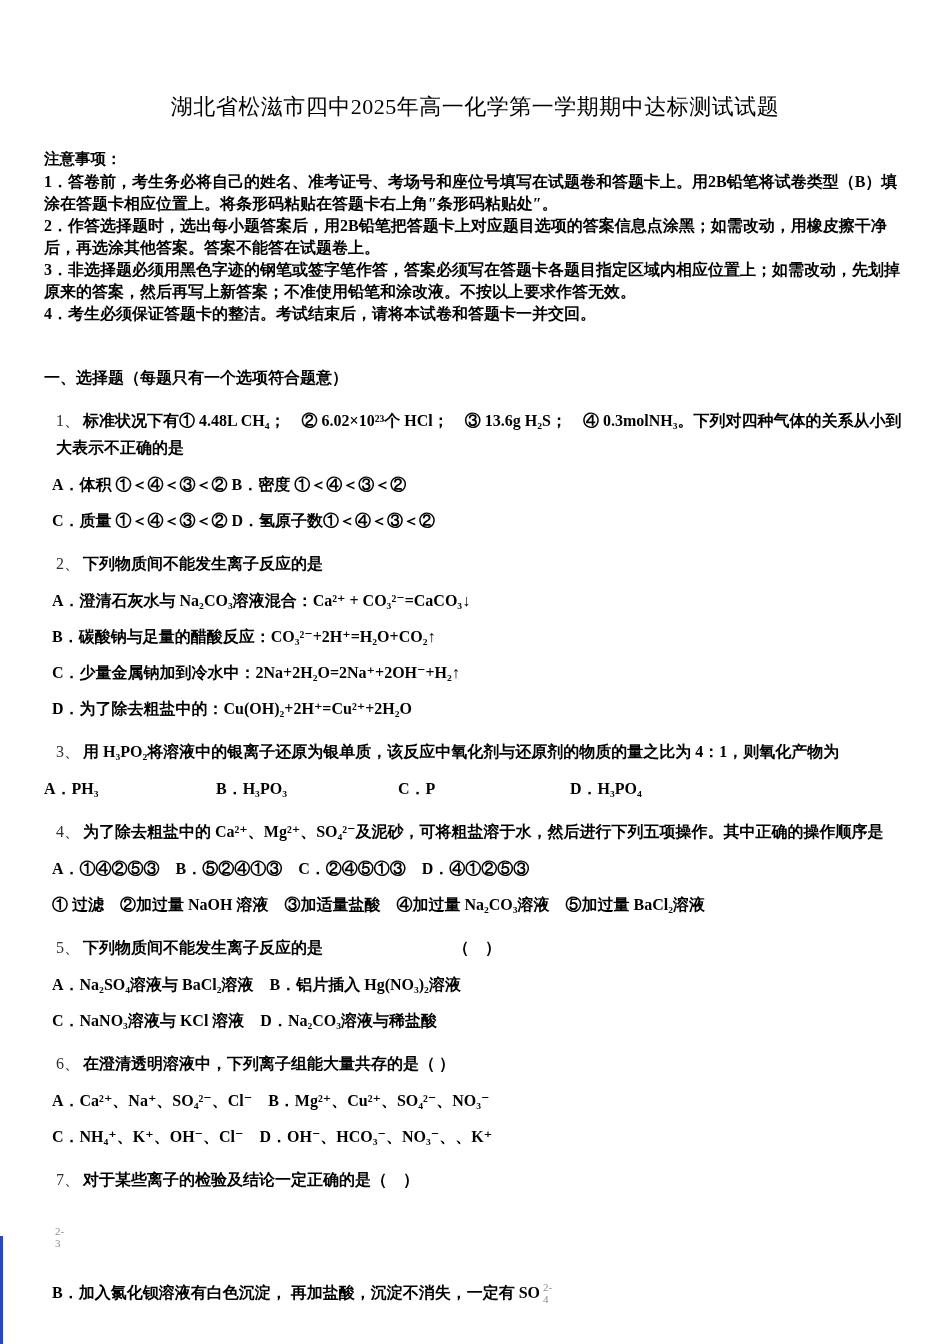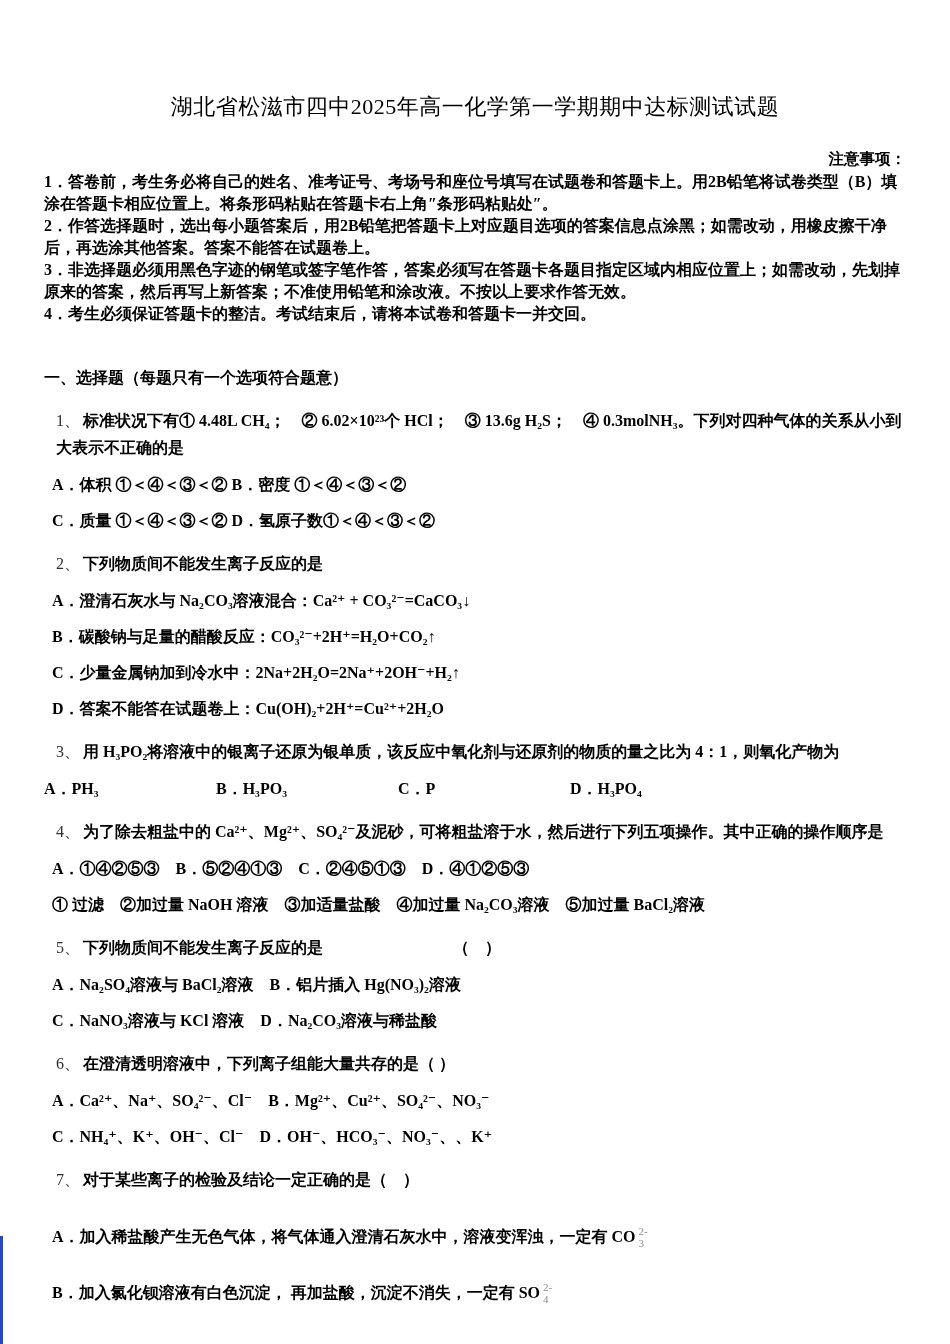--- a/index.html
+++ b/index.html
@@ -7,21 +7,21 @@
     width:950px;height:1344px;
     background:#ffffff;color:#000;
     font-family:"Liberation Serif","DejaVu Serif",serif;
     overflow:hidden;position:relative;
   }
   .page{padding:92px 44px 0 44px;}
   .title{
     font-size:22px;font-weight:400;text-align:center;
     margin:0 0 24px 0;line-height:30px;letter-spacing:.5px;
   }
-  .notice-heading{font-size:15.5px;font-weight:700;margin:0;line-height:25px;text-align:right;}
+  .notice-heading{font-size:15.5px;font-weight:700;margin:0;line-height:25px;}
   .notice-item{font-size:16px;font-weight:700;margin:0;line-height:22px;}
   .section-heading{font-size:16px;font-weight:700;margin:40px 0 0 0;line-height:25px;}
   .stem{font-size:16px;font-weight:700;line-height:27px;margin:17px 0 0 12px;}
   .qnum{font-weight:400;color:#2f2f2f;margin-right:3px;}
   .opt{font-size:16px;font-weight:700;line-height:24px;margin:12px 0 0 8px;}
   .opt-grid{
     display:grid;grid-template-columns:172px 182px 172px auto;
     font-size:16px;font-weight:700;line-height:24px;margin:12px 0 0 0;
   }
   .bracket{margin-left:130px;}
@@ -55,21 +55,21 @@
     <p class="stem"><span class="qnum">1、</span><span>标准状况下有① 4.48L CH₄；　② 6.02×10²³个 HCl；　③ 13.6g H₂S；　④ 0.3molNH₃。下列对四种气体的关系从小到大表示不正确的是</span></p>
     <p class="opt">A．体积 ①＜④＜③＜② B．密度 ①＜④＜③＜②</p>
     <p class="opt">C．质量 ①＜④＜③＜② D．氢原子数①＜④＜③＜②</p>
   </div>
 
   <div class="q">
     <p class="stem"><span class="qnum">2、</span><span>下列物质间不能发生离子反应的是</span></p>
     <p class="opt">A．澄清石灰水与 Na₂CO₃溶液混合：Ca²⁺ + CO₃²⁻=CaCO₃↓</p>
     <p class="opt">B．碳酸钠与足量的醋酸反应：CO₃²⁻+2H⁺=H₂O+CO₂↑</p>
     <p class="opt">C．少量金属钠加到冷水中：2Na+2H₂O=2Na⁺+2OH⁻+H₂↑</p>
-    <p class="opt">D．答案不能答在试题卷上：Cu(OH)₂+2H⁺=Cu²⁺+2H₂O</p>
+    <p class="opt">D．为了除去粗盐中的：Cu(OH)₂+2H⁺=Cu²⁺+2H₂O</p>
   </div>
 
   <div class="q">
     <p class="stem"><span class="qnum">3、</span><span>用 H₃PO₂将溶液中的银离子还原为银单质，该反应中氧化剂与还原剂的物质的量之比为 4：1，则氧化产物为</span></p>
     <div class="opt-grid">
       <span>A．PH₃</span>
       <span>B．H₃PO₃</span>
       <span>C．P</span>
       <span>D．H₃PO₄</span>
     </div>
@@ -88,19 +88,19 @@
   </div>
 
   <div class="q">
     <p class="stem"><span class="qnum">6、</span><span>在澄清透明溶液中，下列离子组能大量共存的是（ ）</span></p>
     <p class="opt">A．Ca²⁺、Na⁺、SO₄²⁻、Cl⁻　B．Mg²⁺、Cu²⁺、SO₄²⁻、NO₃⁻</p>
     <p class="opt">C．NH₄⁺、K⁺、OH⁻、Cl⁻　D．OH⁻、HCO₃⁻、NO₃⁻、、K⁺</p>
   </div>
 
   <div class="q q7">
     <p class="stem"><span class="qnum">7、</span><span>对于某些离子的检验及结论一定正确的是（　）</span></p>
-    <p class="opt"><span>A．加入稀盐酸产生无色气体，将气体通入澄清石灰水中，溶液变浑浊，一定有 CO</span><span class="ion"><span>2-</span><span>3</span></span></p>
+    <p class="opt"><span class="ion"><span>2-</span><span>3</span></span></p>
     <p class="opt"><span>B．加入氯化钡溶液有白色沉淀， 再加盐酸，沉淀不消失，一定有 SO</span><span class="ion"><span>2-</span><span>4</span></span></p>
   </div>
 
 </div>
 
 <div class="left-marker"></div>
 
 </body></html>

